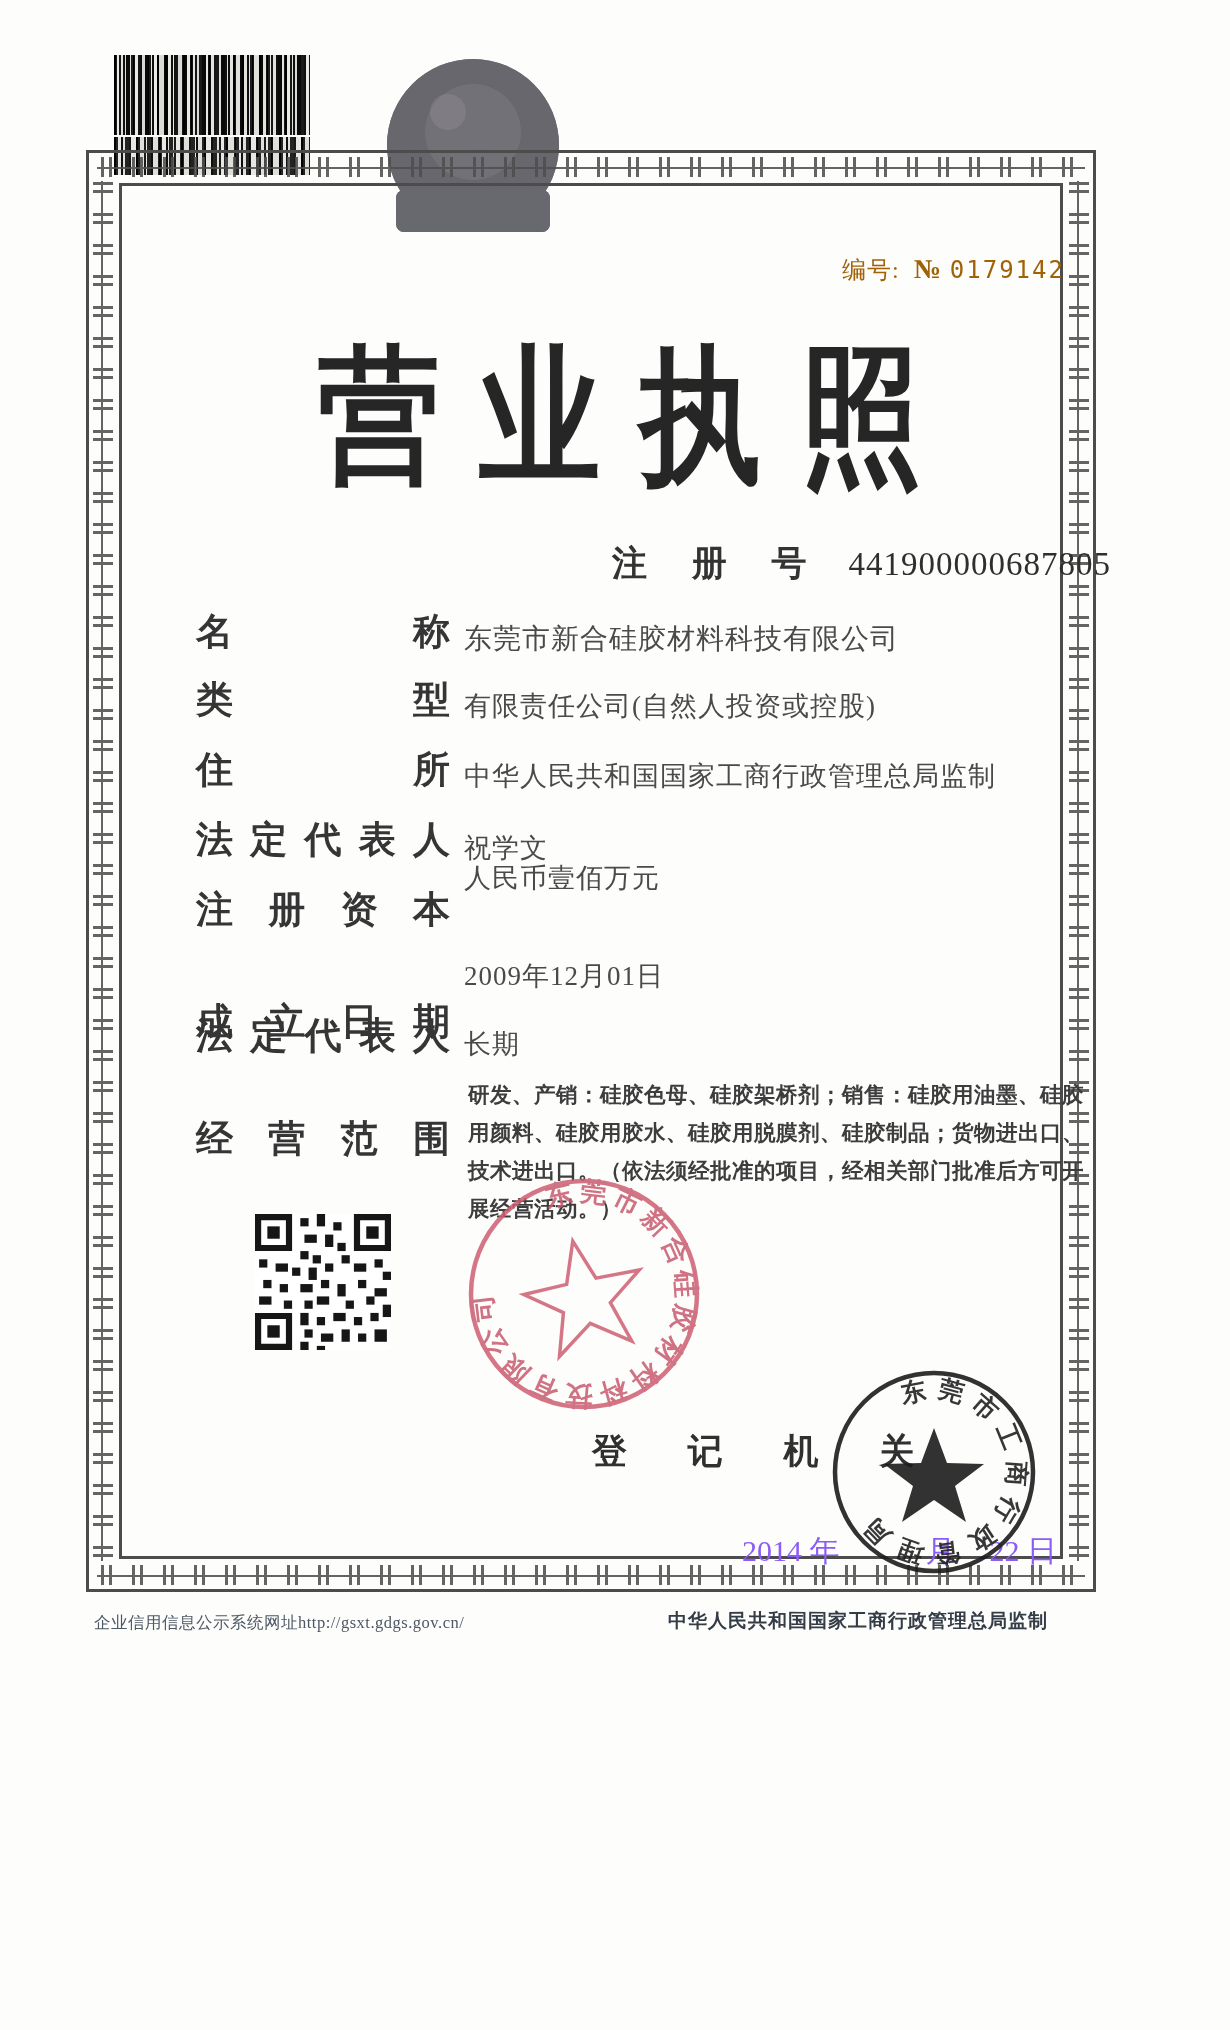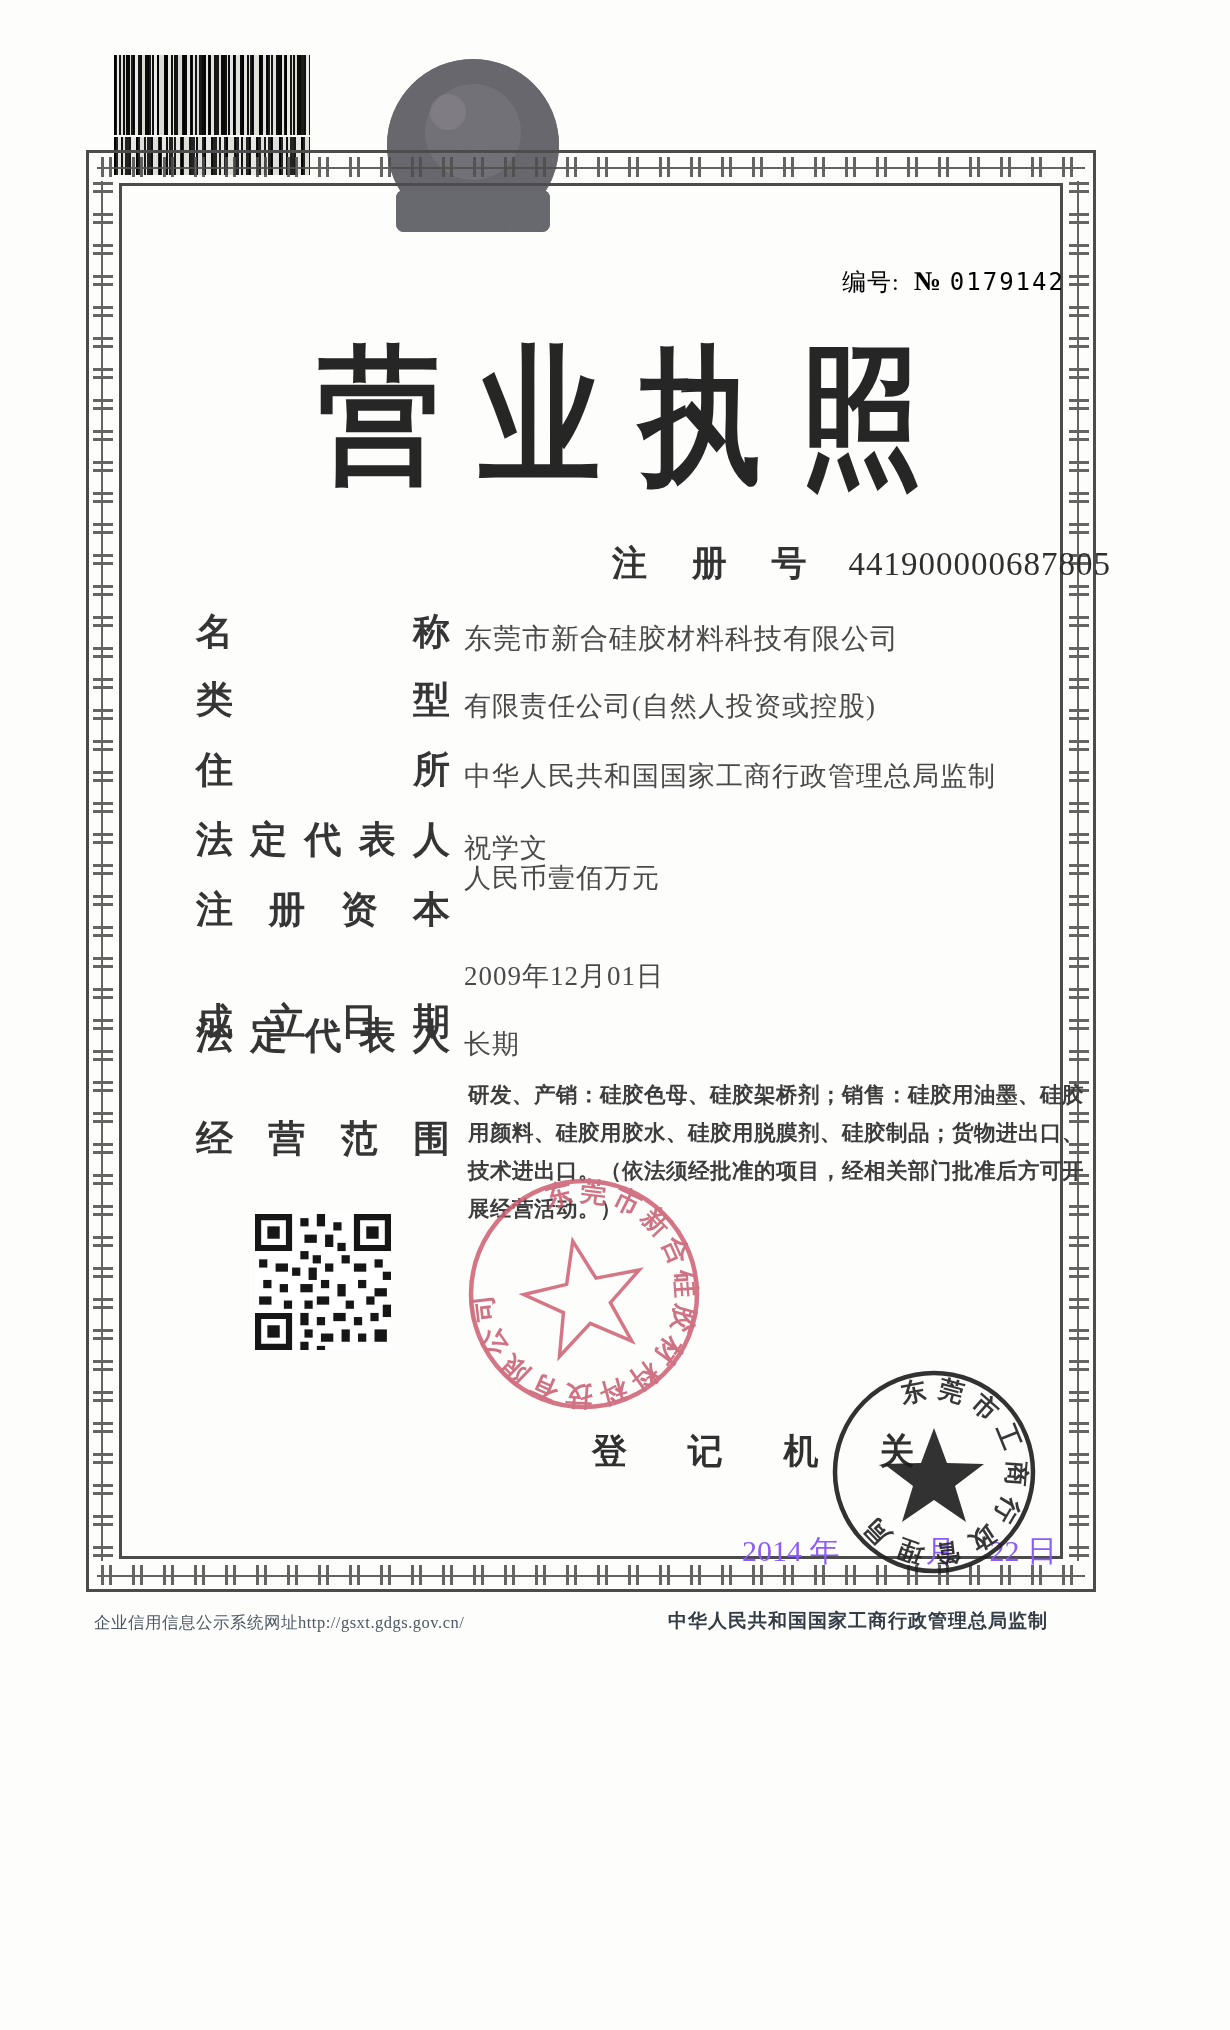--- a/index.html
+++ b/index.html
@@ -41,21 +41,21 @@
   .band-top{top:4px;} .band-bottom{bottom:4px;}
   .band-left,.band-right{
     top:28px;bottom:28px;width:20px;
     background:
       repeating-linear-gradient(0deg,transparent 0 4px,#4f4f4f 4px 7px,transparent 7px 12px,#4f4f4f 12px 15px,transparent 15px 31px),
       repeating-linear-gradient(90deg,transparent 0 8px,#4f4f4f 8px 10px,transparent 10px 20px);
   }
   .band-left{left:4px;} .band-right{right:4px;}
 
   
-  .serial{top:266px;left:842px;font-size:24px;color:#000000;letter-spacing:1px;white-space:nowrap;}
+  .serial{top:254px;left:842px;font-size:24px;color:#a16207;letter-spacing:1px;white-space:nowrap;}
   .serial .no-symbol{font-weight:bold;font-size:27px;font-family:"Liberation Serif",serif;margin:0 8px 0 14px;}
   .serial .no-digits{font-family:"DejaVu Sans Mono",monospace;font-size:24px;letter-spacing:2px;}
 
   
   .title{
     top:318px;left:205px;width:820px;text-align:center;
     font-family:"Liberation Sans",sans-serif;font-weight:900;
     font-size:148px;letter-spacing:48px;color:#262626;
     text-indent:48px; 
     transform:scaleX(.82);transform-origin:center;

